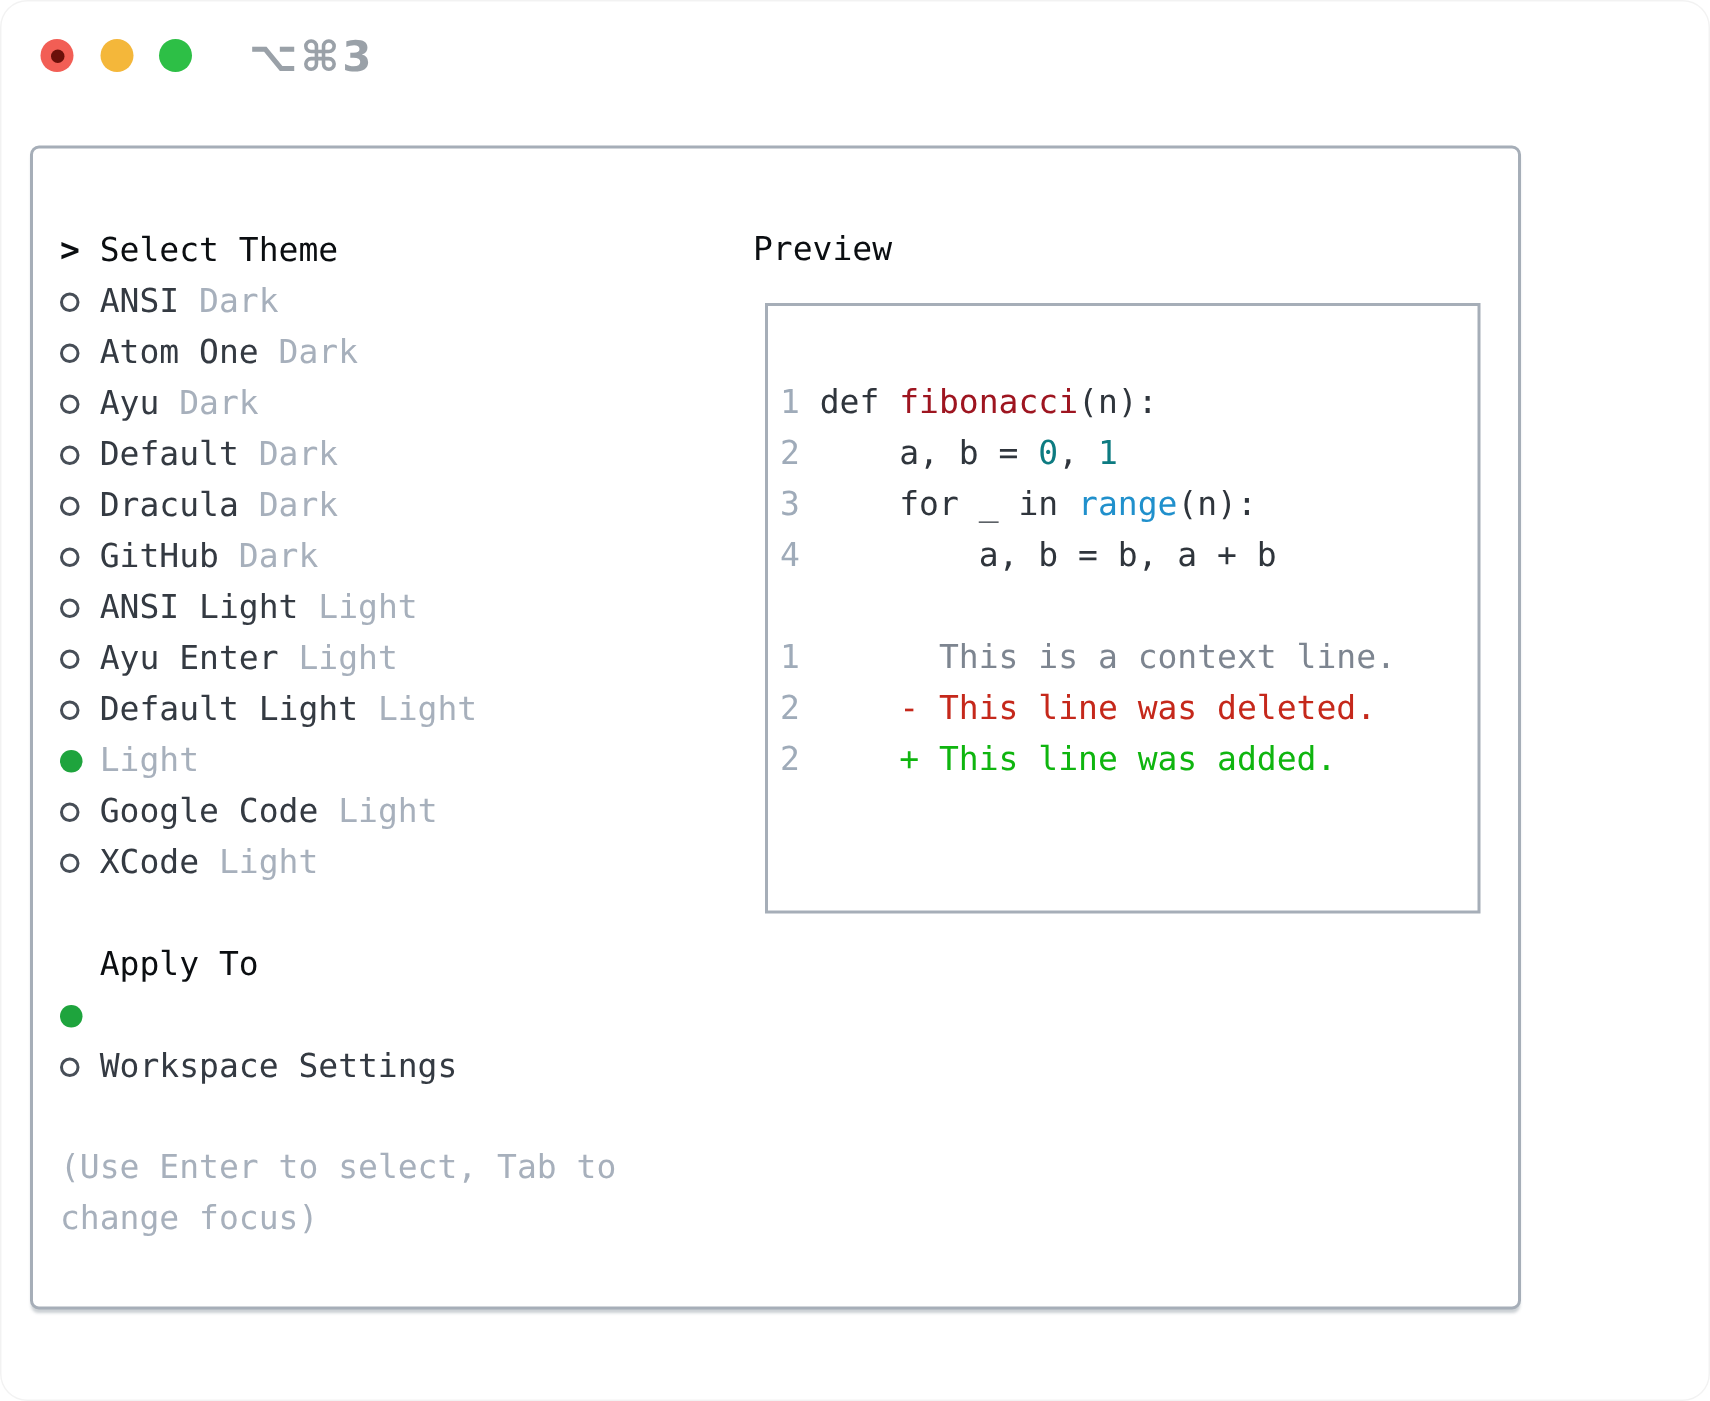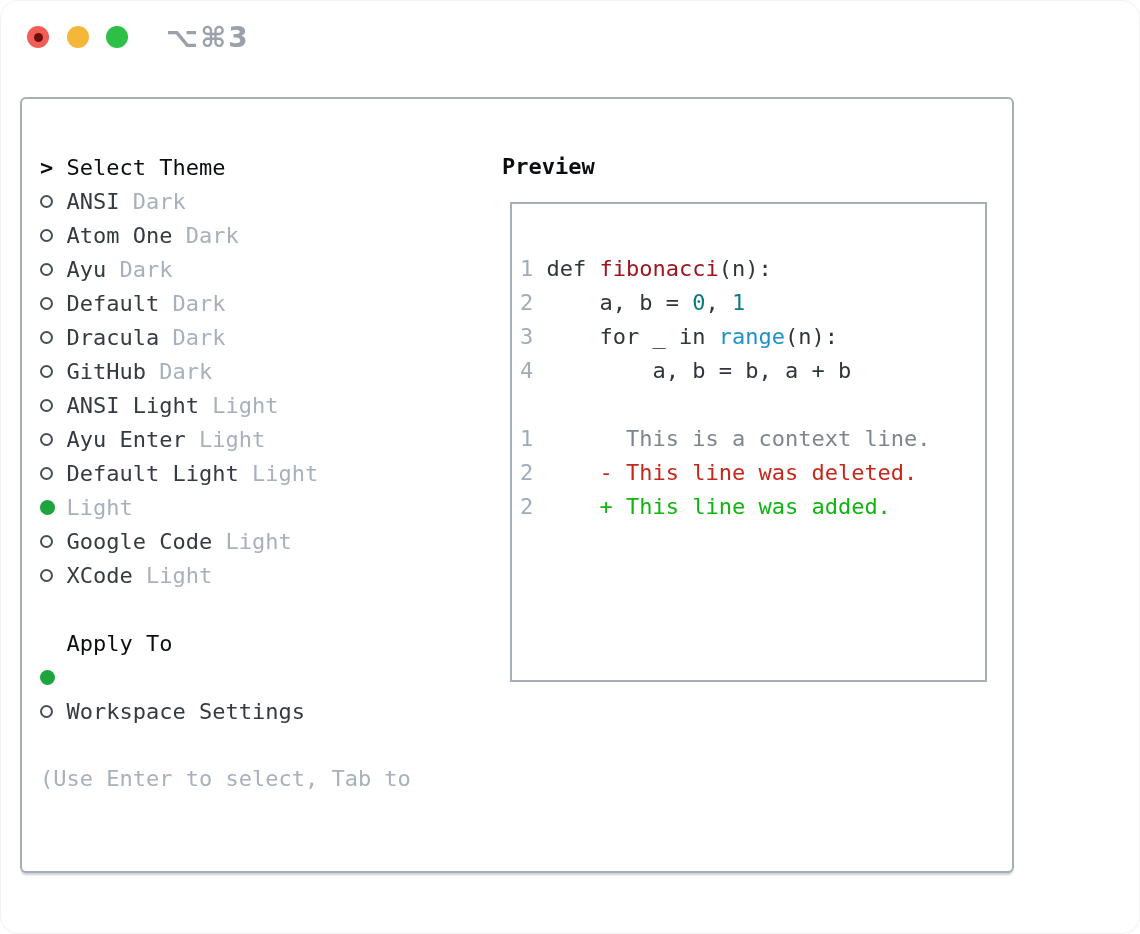--- a/index.html
+++ b/index.html
@@ -38,22 +38,22 @@
   .marker{display:inline-flex;width:2ch;align-items:center;flex:none}
   .cursor{font-weight:700;color:var(--heading)}
   .ring{width:13px;height:13px;border:2px solid #474e57;border-radius:50%}
   .dotfill{width:15px;height:15px;border-radius:50%;background:var(--accent_green)}
   .h-bold{font-weight:400;color:var(--heading)}
   .h-plain{color:var(--heading)}
   .name{color:var(--text_dark)}
   .sel-name{color:var(--accent_green)}
   .muted{color:var(--muted)}
   .hint{white-space:pre;line-height:34px;color:var(--muted)}
-  .preview-title{position:absolute;left:480px;top:51px;height:34px;line-height:34px;font-weight:700;color:var(--heading)}
-  .preview-box{position:absolute;left:488px;top:103px;width:477px;height:480px;border:2px solid var(--border_gray);background:#fff}
+  .preview-title{position:absolute;left:480px;top:51px;height:34px;line-height:34px;font-weight:400;color:var(--heading)}
+  .preview-box{position:absolute;left:488px;top:103px;width:477px;height:407px;border:2px solid var(--border_gray);background:#fff}
   .code{position:absolute;left:8px;top:48px}
   .crow{height:34px;line-height:34px;white-space:pre}
   .tok-ln{color:var(--line_number)}
   .tok-code{color:#2f353c}
   .tok-fn{color:var(--function_red)}
   .tok-num{color:var(--number_teal)}
   .tok-builtin{color:var(--builtin_blue)}
   .tok-ctx{color:var(--context_gray)}
   .tok-del{color:var(--deleted_red)}
   .tok-add{color:var(--added_green)}
@@ -93,20 +93,21 @@
       <div class="spacer"></div>
       <div class="litem">
         <span class="marker"></span><span class="h-plain">Apply To</span>
       </div>
       <div id="apply-list">
           <div class="litem"><span class="marker"><span class="dotfill"></span></span></div>
           <div class="litem"><span class="marker"><span class="ring"></span></span><span class="name">Workspace Settings</span></div>
         </div>
       <div class="spacer"></div>
       <div class="hint">(Use Enter to select, Tab to</div>
+      <div class="hint">change focus)</div>
     </div>
 
     <div class="preview-title">Preview</div>
     <div class="preview-box">
       <div class="code" id="code-block">
           <div class="crow"><span class="tok-ln">1</span><span class="tok-code"> def </span><span class="tok-fn">fibonacci</span><span class="tok-code">(n):</span></div>
           <div class="crow"><span class="tok-ln">2</span><span class="tok-code">     a, b = </span><span class="tok-num">0</span><span class="tok-code">, </span><span class="tok-num">1</span></div>
           <div class="crow"><span class="tok-ln">3</span><span class="tok-code">     for _ in </span><span class="tok-builtin">range</span><span class="tok-code">(n):</span></div>
           <div class="crow"><span class="tok-ln">4</span><span class="tok-code">         a, b = b, a + b</span></div>
           <div class="crow"></div>

